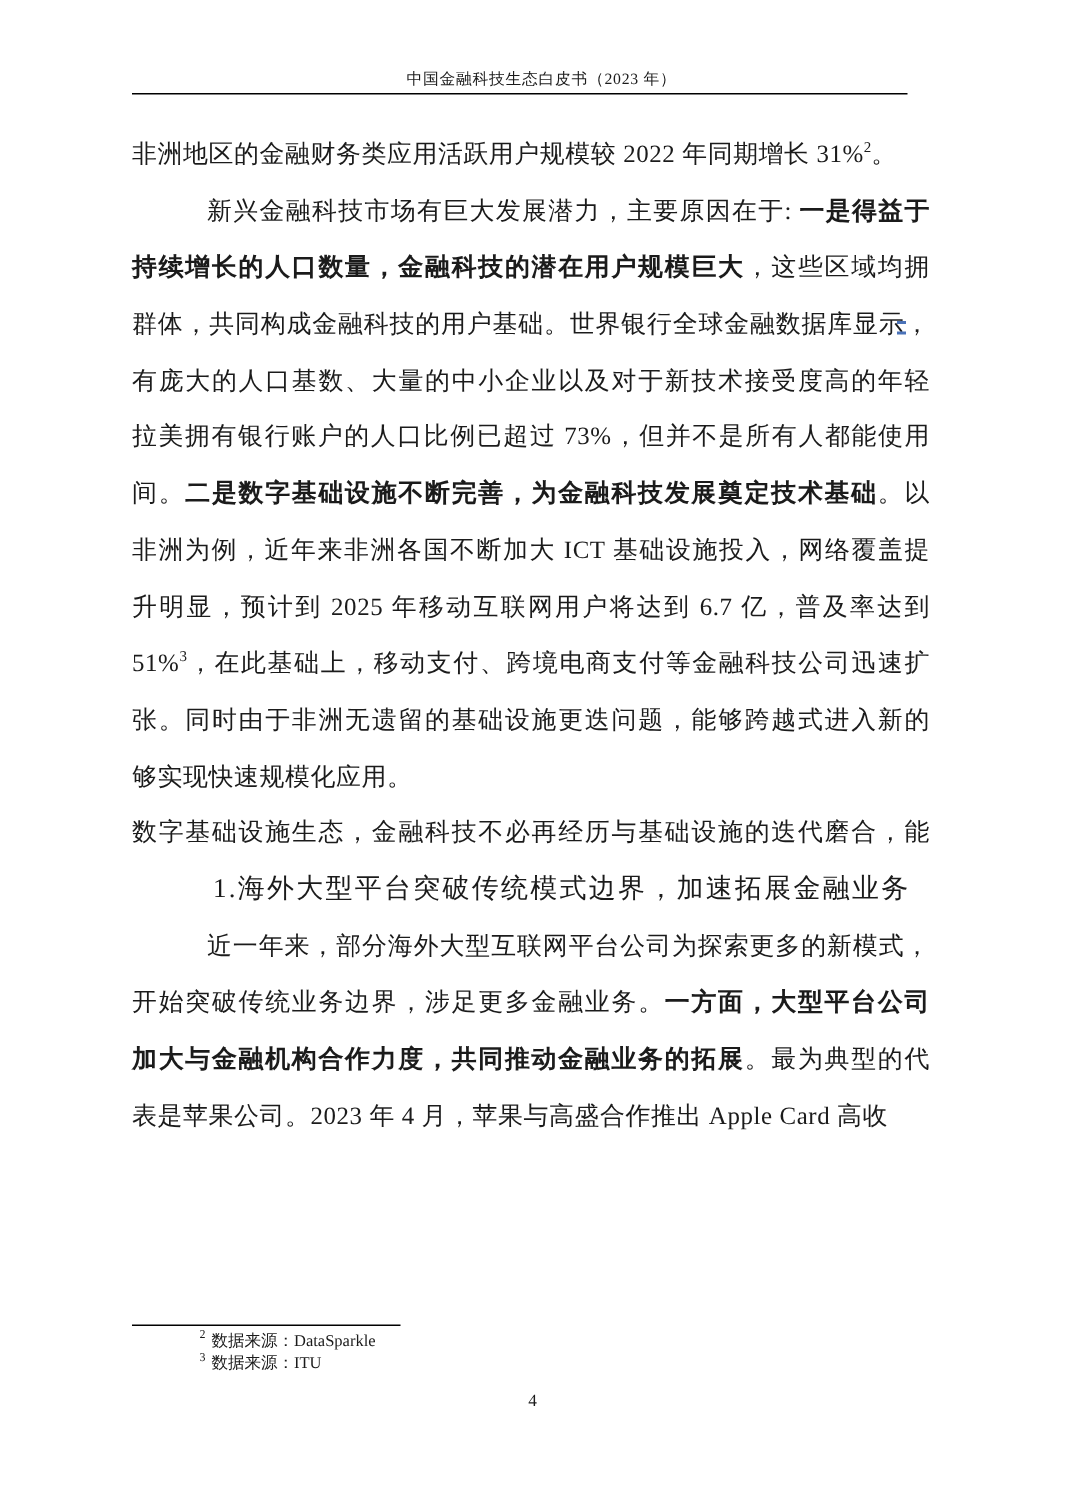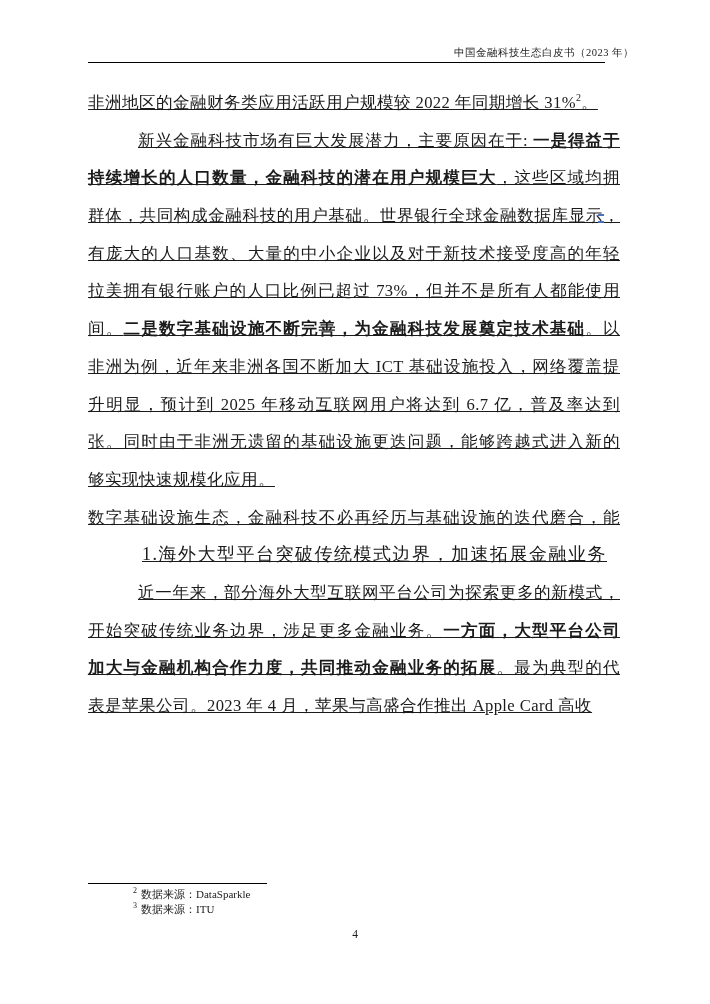--- a/index.html
+++ b/index.html
@@ -3,34 +3,34 @@
 <meta charset="utf-8">
 <style>
   html,body { margin:0; padding:0; background:#e8e8e8; }
   .page {
     position:relative; width:710px; height:1004px; margin:0 auto;
     background:#ffffff; overflow:hidden;
     font-family:"Liberation Serif","DejaVu Serif",serif; color:#1b1b1b;
   }
   .header-title {
     position:absolute; top:46px; left:88px; width:546px;
-    text-align:right; font-size:10.5px; letter-spacing:0.5px; color:#1b1b1b;
+    text-align:center; font-size:10.5px; letter-spacing:0.5px; color:#1b1b1b;
   }
   .header-rule {
     position:absolute; top:62px; left:88px; width:517px; height:0;
     border-top:1.6px solid #000;
   }
   .doc-body {
     position:absolute; top:84px; left:88px; width:532px;
     font-size:16.6px; letter-spacing:0.4px;
   }
   .para { margin:0; }
   .line {
     height:37.7px; line-height:37.7px;
-    text-align:justify; text-align-last:justify;text-decoration:underline;
+    text-align:justify; text-align-last:justify;
   }
   .line.end { text-align-last:left; }
   .body .line.ind { text-indent:50px; }
   .heading .line { font-size:19.2px; letter-spacing:0.2px; font-weight:700; }
   .heading .line.ind { text-indent:56px; }
   .subheading .line { font-size:18px; letter-spacing:1.5px; }
   .subheading .line.ind { text-indent:54px; }
   .b { font-weight:700; }
   sup { font-size:10px; line-height:0; letter-spacing:0; }
   .fn-rule {
@@ -63,20 +63,21 @@
       </div>
       <div class="para body">
         <div class="line ind"><span>新兴金融科技市场有巨大发展潜力，主要原因在于: </span><span class="b">一是得益于</span></div>
         <div class="line"><span class="b">持续增长的人口数量，金融科技的潜在用户规模巨大</span><span>，这些区域均拥</span></div>
         <div class="line"><span>群体，共同构成金融科技的用户基础。世界银行全球金融数据库显示，</span></div>
         <div class="line"><span>有庞大的人口基数、大量的中小企业以及对于新技术接受度高的年轻</span></div>
         <div class="line"><span>拉美拥有银行账户的人口比例已超过 73%，但并不是所有人都能使用</span></div>
         <div class="line"><span>间。</span><span class="b">二是数字基础设施不断完善，为金融科技发展奠定技术基础</span><span>。以</span></div>
         <div class="line"><span>非洲为例，近年来非洲各国不断加大 ICT 基础设施投入，网络覆盖提</span></div>
         <div class="line"><span>升明显，预计到 2025 年移动互联网用户将达到 6.7 亿，普及率达到</span></div>
+        <div class="line"><span>51%</span><sup>3</sup><span>，在此基础上，移动支付、跨境电商支付等金融科技公司迅速扩</span></div>
         <div class="line"><span>张。同时由于非洲无遗留的基础设施更迭问题，能够跨越式进入新的</span></div>
         <div class="line end"><span>够实现快速规模化应用。</span></div>
         <div class="line"><span>数字基础设施生态，金融科技不必再经历与基础设施的迭代磨合，能</span></div>
       </div>
       <div class="para heading">
       </div>
       <div class="para subheading">
         <div class="line end ind"><span>1.海外大型平台突破传统模式边界，加速拓展金融业务</span></div>
       </div>
       <div class="para body">

